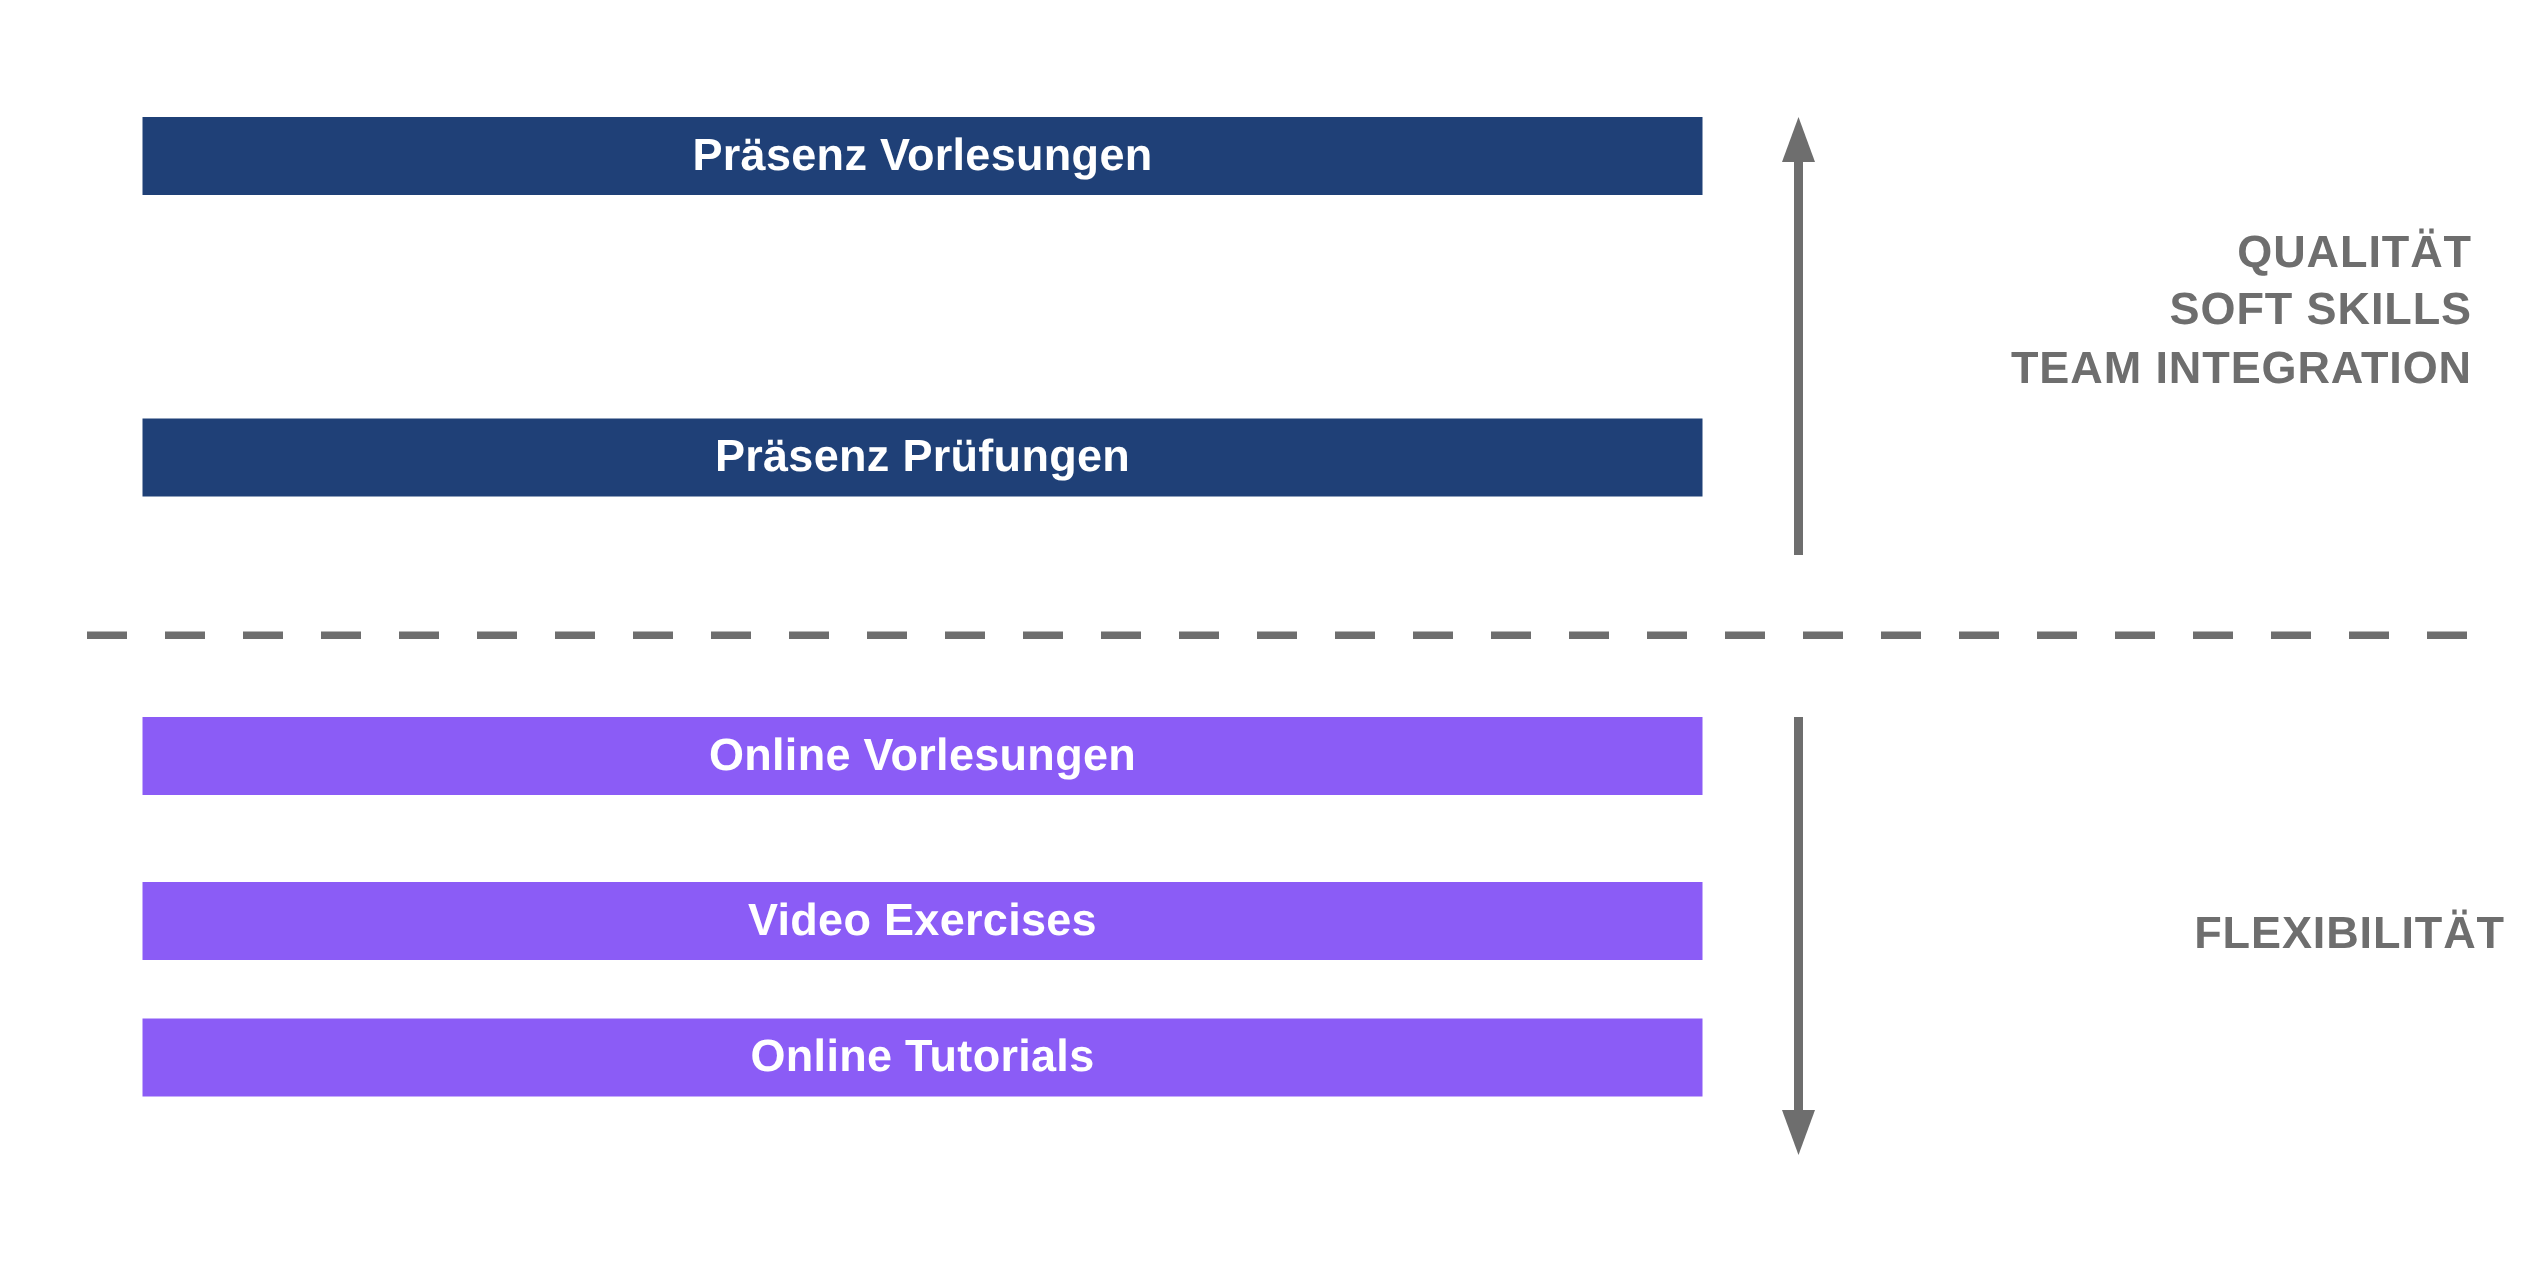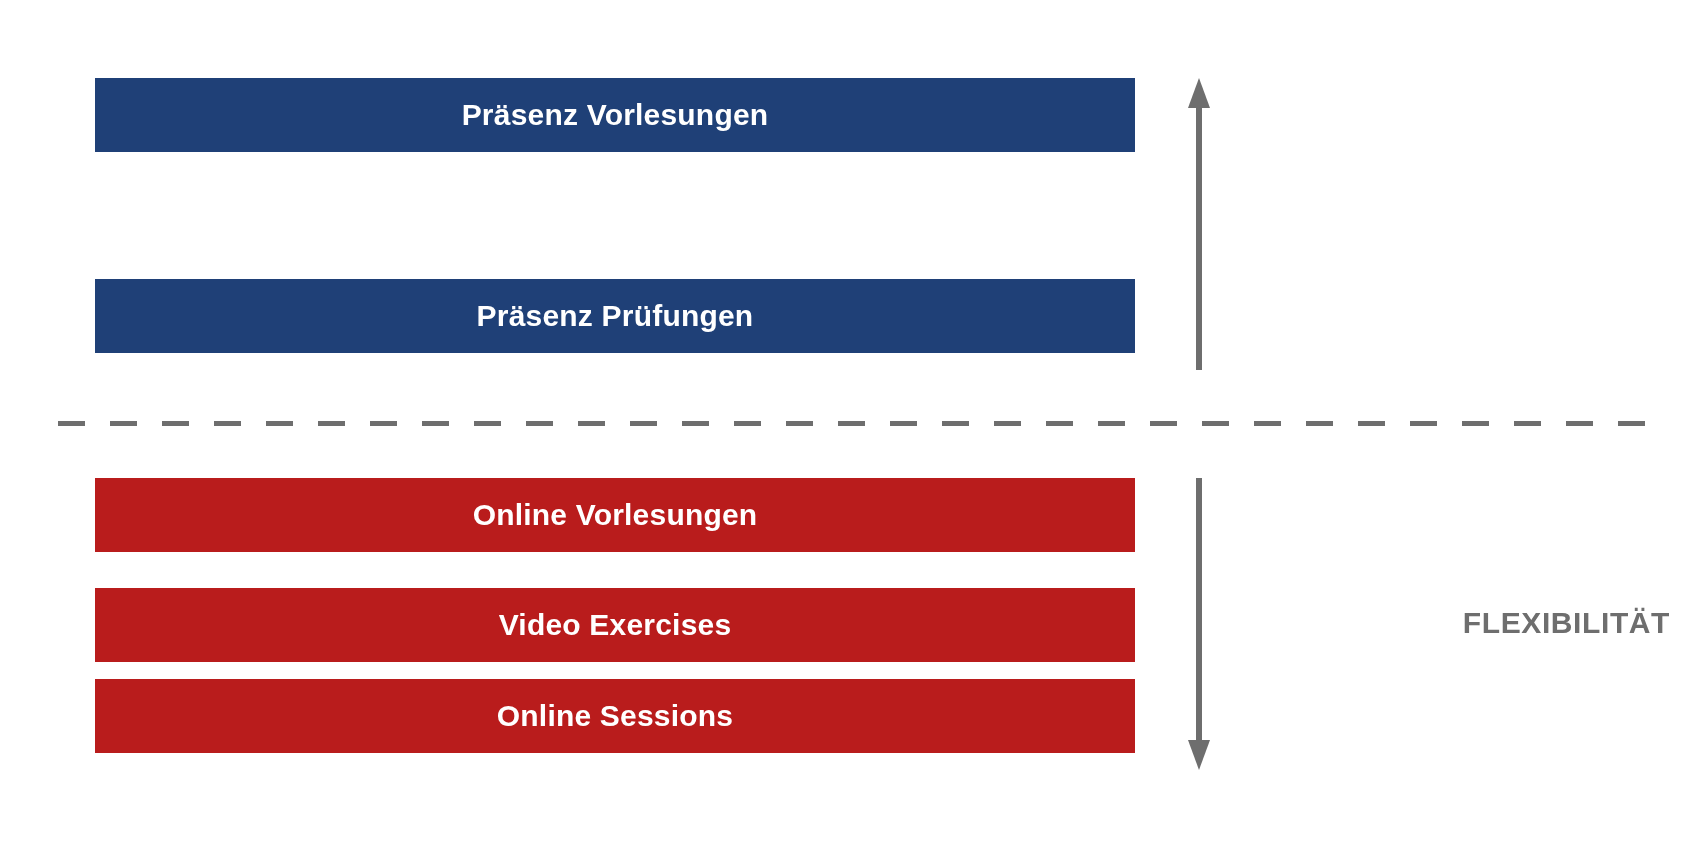--- a/index.html
+++ b/index.html
@@ -18,40 +18,40 @@
     height: 844px;
     background: #ffffff;
     overflow: hidden;
   }
 
   
   .bar {
     position: absolute;
     left: 95px;
     width: 1040px;
-    height: 74px;
+    height: 52px;
     display: flex;
     align-items: center;
     justify-content: center;
     color: #ffffff;
     font-weight: bold;
     font-size: 30px;
     letter-spacing: 0.2px;
     white-space: nowrap;
     box-sizing: border-box;
   }
   .bar-label {
     color: #ffffff;
     font-weight: bold;
     font-size: 30px;
     line-height: 1;
   }
 
   .group-presence .bar { background: #1F4077; }
-  .group-online   .bar { background: #b91c1c; }
+  .group-online   .bar { background: #8b5cf6; }
 
   .bar.row0 { top: 0; }
   .bar.row1 { top: 110px; }
   .bar.row2 { top: 201px; }
 
   .bar-group {
     position: absolute;
     left: 0;
     width: 1688px;
     height: 292px;
@@ -130,35 +130,40 @@
     </div>
   </div>
 
   <div class="arrow" id="arrow-quality">
     <svg width="26" height="292" viewBox="0 0 26 292" xmlns="http://www.w3.org/2000/svg">
       <polygon points="13,0 24,30 2,30" fill="#6E6E6E"></polygon>
       <rect x="10" y="26" width="6" height="266" fill="#6E6E6E"></rect>
     </svg>
   </div>
 
+  <div class="side-label" id="label-quality">
+    <span class="line">QUALITÄT</span>
+    <span class="line">SOFT SKILLS</span>
+    <span class="line">TEAM INTEGRATION</span>
+  </div>
 
   <div class="divider"></div>
 
   <div class="bar-group group-online" id="group-online">
 
     <div class="bar row0">
       <span class="bar-label">Online Vorlesungen</span>
     </div>
 
     <div class="bar row1">
       <span class="bar-label">Video Exercises</span>
     </div>
 
     <div class="bar row2">
-      <span class="bar-label">Online Sessions</span>
+      <span class="bar-label">Online Tutorials</span>
     </div>
   </div>
 
   <div class="arrow" id="arrow-flex">
     <svg width="26" height="292" viewBox="0 0 26 292" xmlns="http://www.w3.org/2000/svg">
       <rect x="10" y="0" width="6" height="266" fill="#6E6E6E"></rect>
       <polygon points="13,292 24,262 2,262" fill="#6E6E6E"></polygon>
     </svg>
   </div>
 

